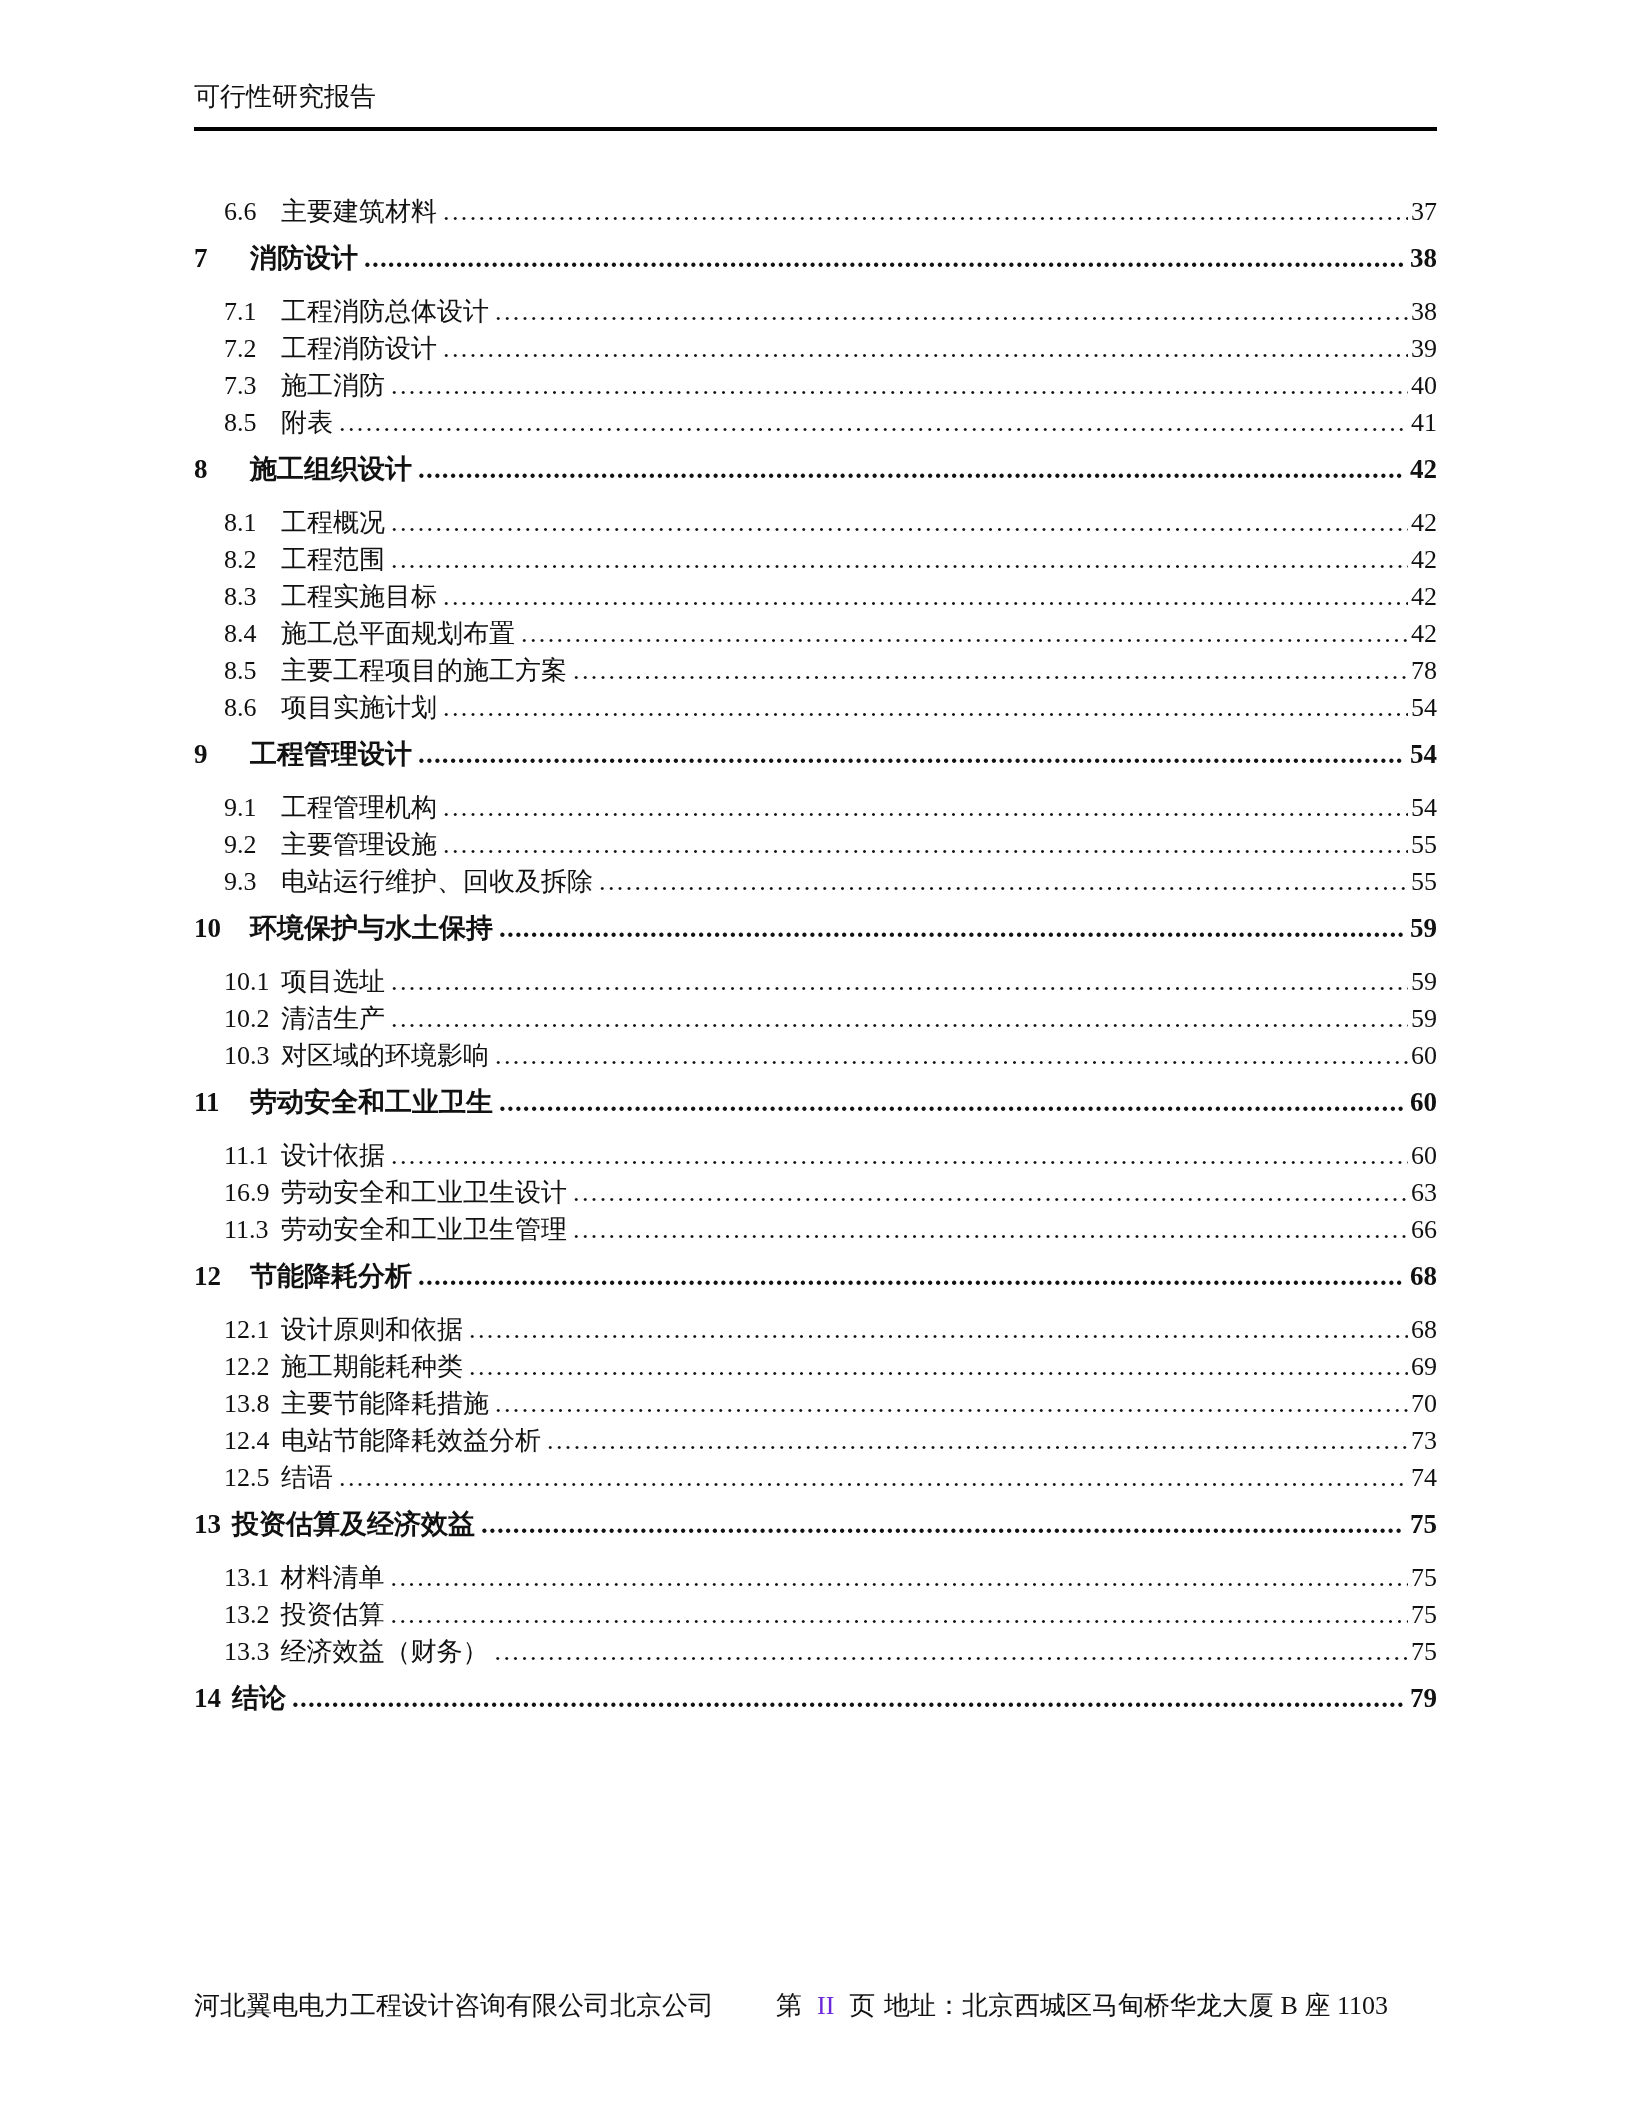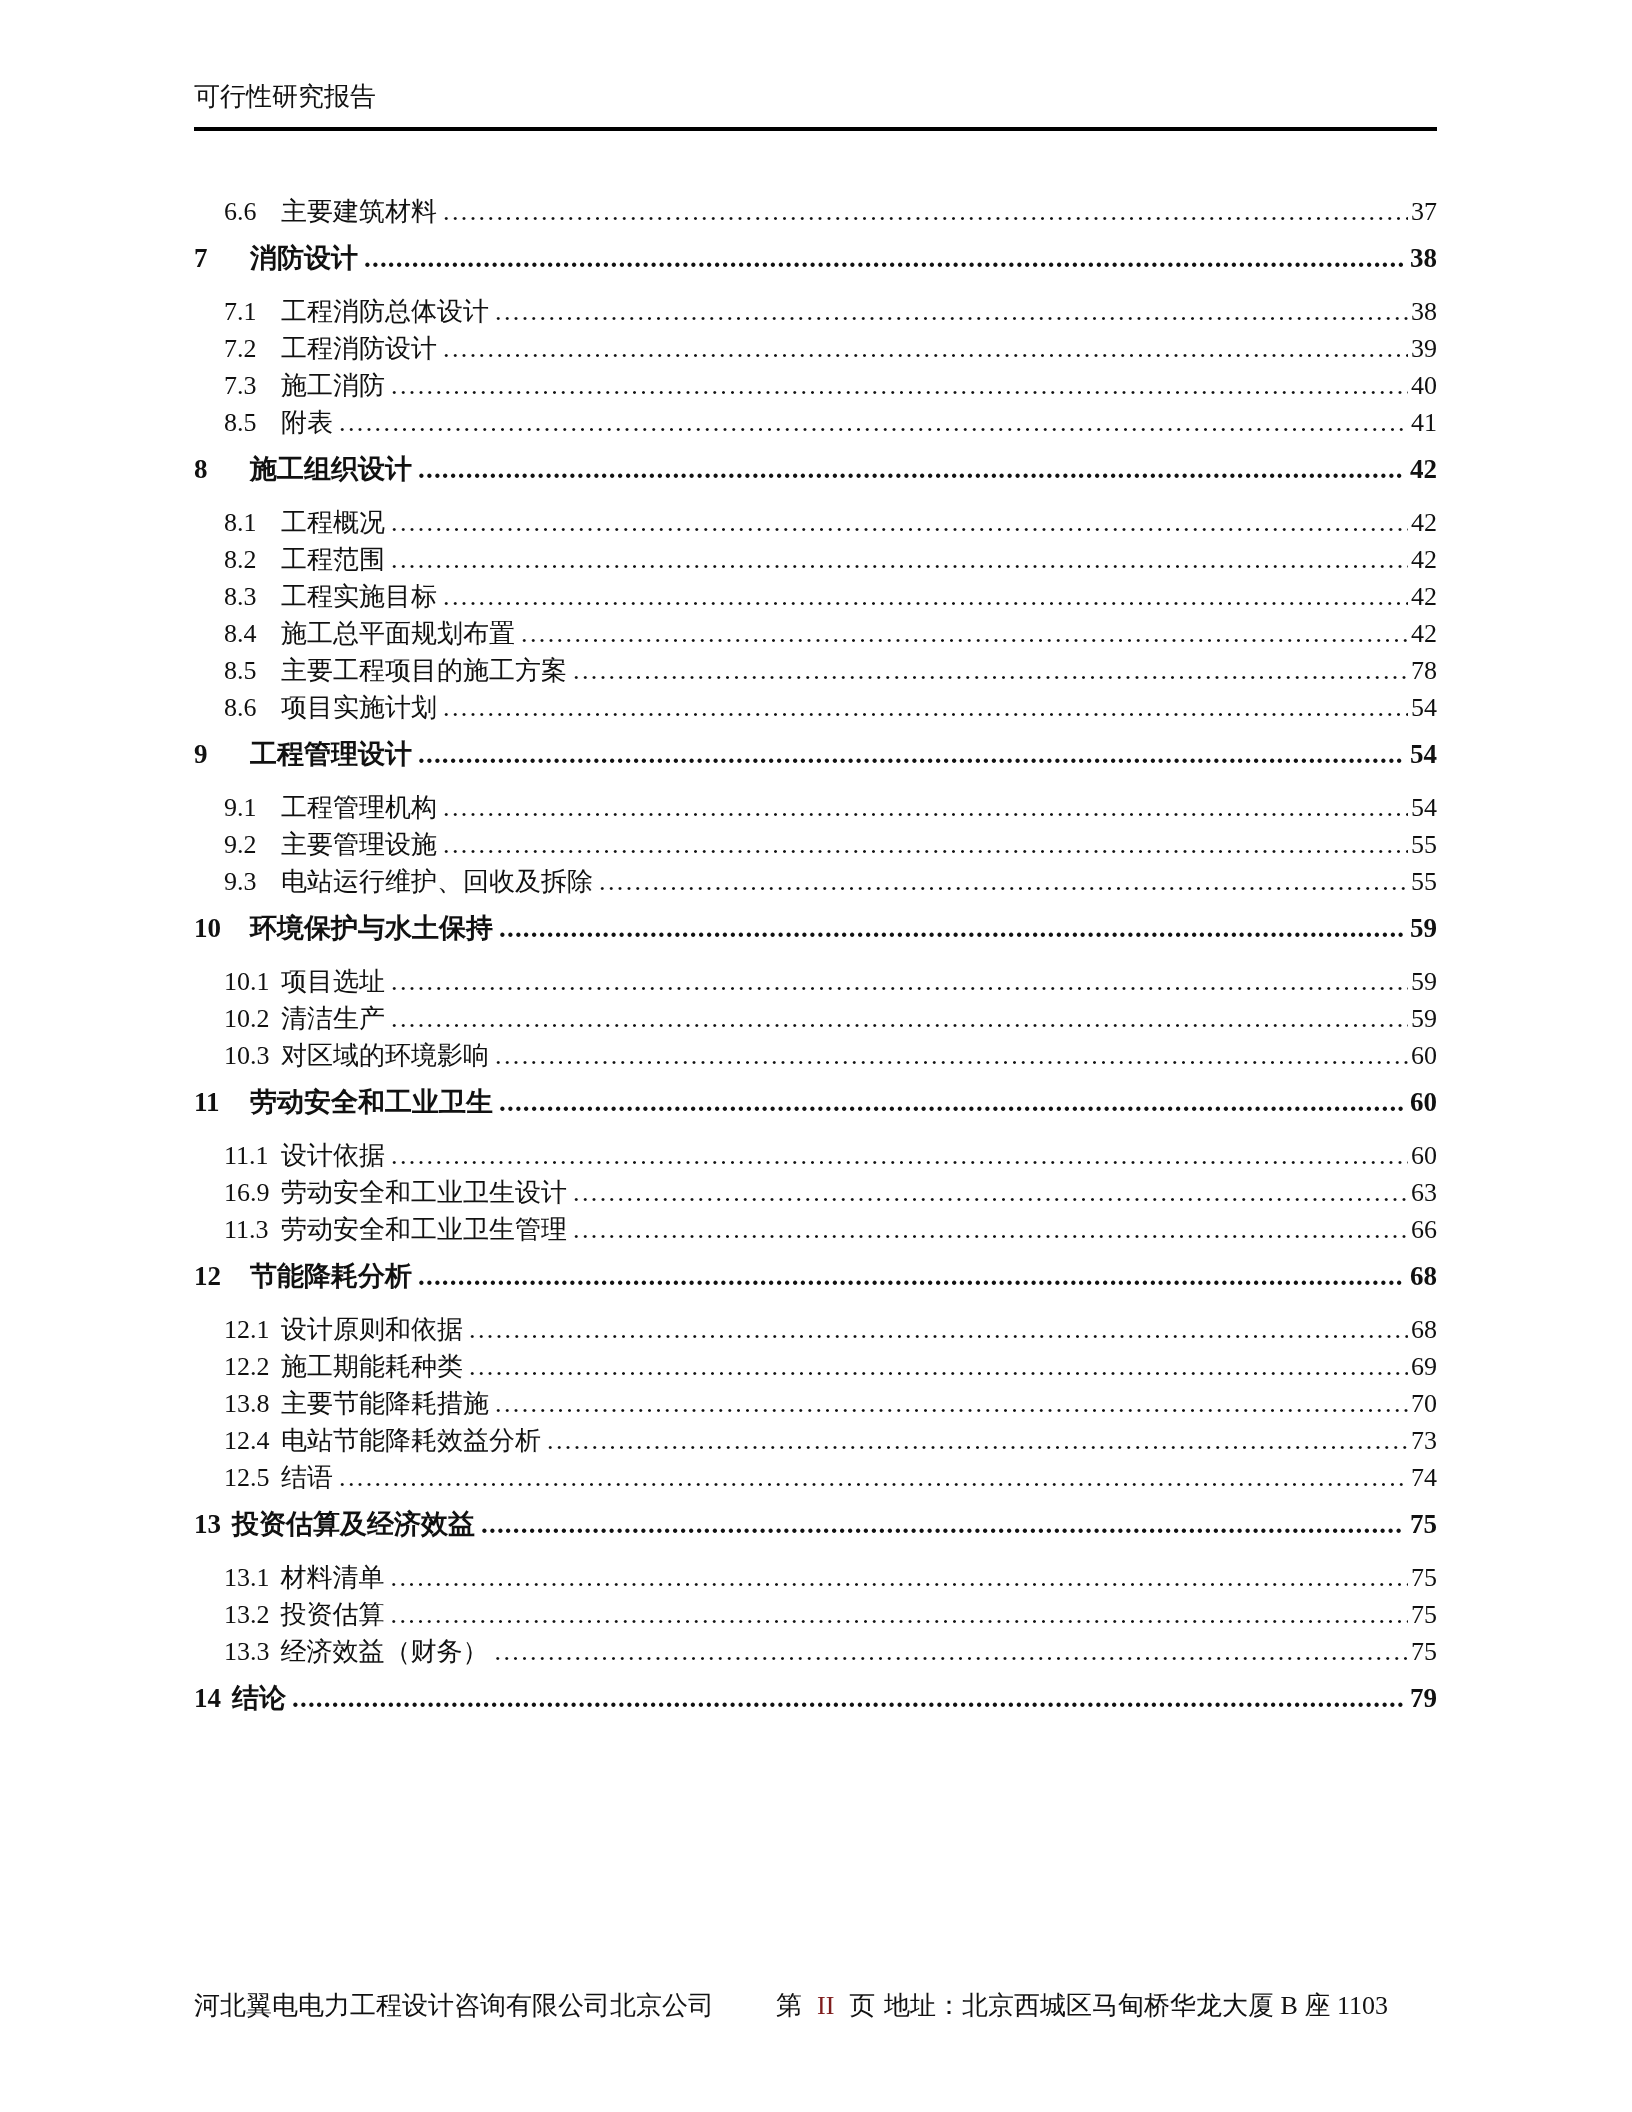--- a/index.html
+++ b/index.html
@@ -271,19 +271,19 @@
         <span class="title">结论</span>
         <span class="leader">....................................................................................................................................................................................................................................................................................................................................................................................................................................</span>
         <span class="page">79</span>
       </div>
     </div>
 
   <div class="footer">
     <span>河北翼电电力工程设计咨询有限公司北京公司</span>
     <span class="f-page">
       <span>第</span>
-      <span class="f-pagenum" style="color: #7f1d1d;">II</span>
+      <span class="f-pagenum" style="color: #6d28d9;">II</span>
       <span>页</span>
     </span>
     <span class="f-addr">地址：北京西城区马甸桥华龙大厦 B 座 1103</span>
   </div>
 
 </div>
 
 </body></html>

